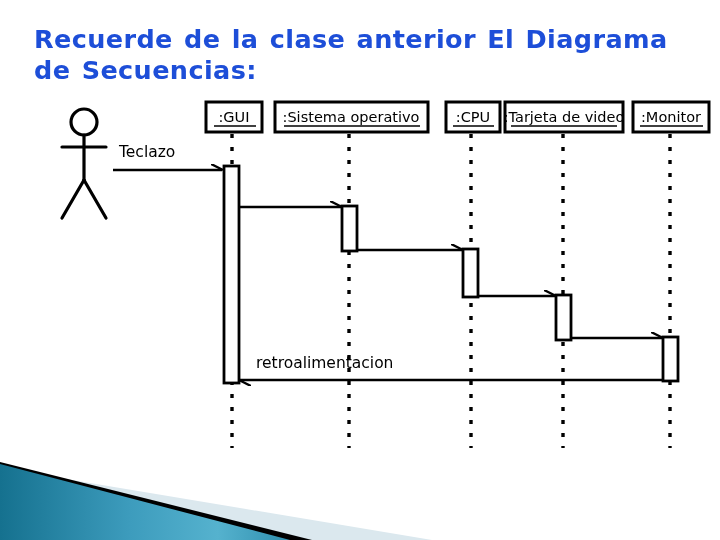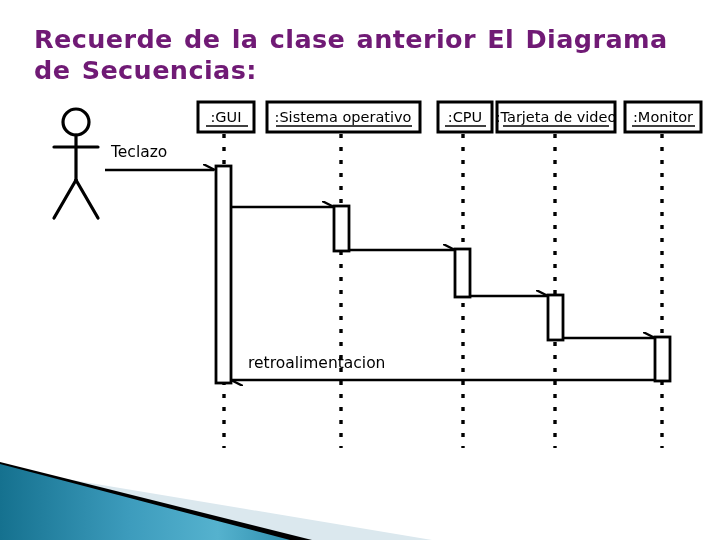--- a/index.html
+++ b/index.html
@@ -20,28 +20,28 @@
   
   #title{
     position:absolute;
     left:34px;
     top:24px;
     width:660px;
     font-size:25.5px;
     font-weight:bold;
     line-height:1.22;
     letter-spacing:0.4px;
-    color:#701a75;
+    color:#1d4ed8;
     font-family:"DejaVu Sans", sans-serif;
     word-spacing:2px;
   }
   
   #diagram{
     position:absolute;
-    left:8px;top:96px;
+    left:16px;top:96px;
     width:632px;height:364px;
   }
   #diagram svg{display:block;}
   
   #deco{
     position:absolute;
     left:0;bottom:0;
     width:720px;height:100px;
     pointer-events:none;
   }

